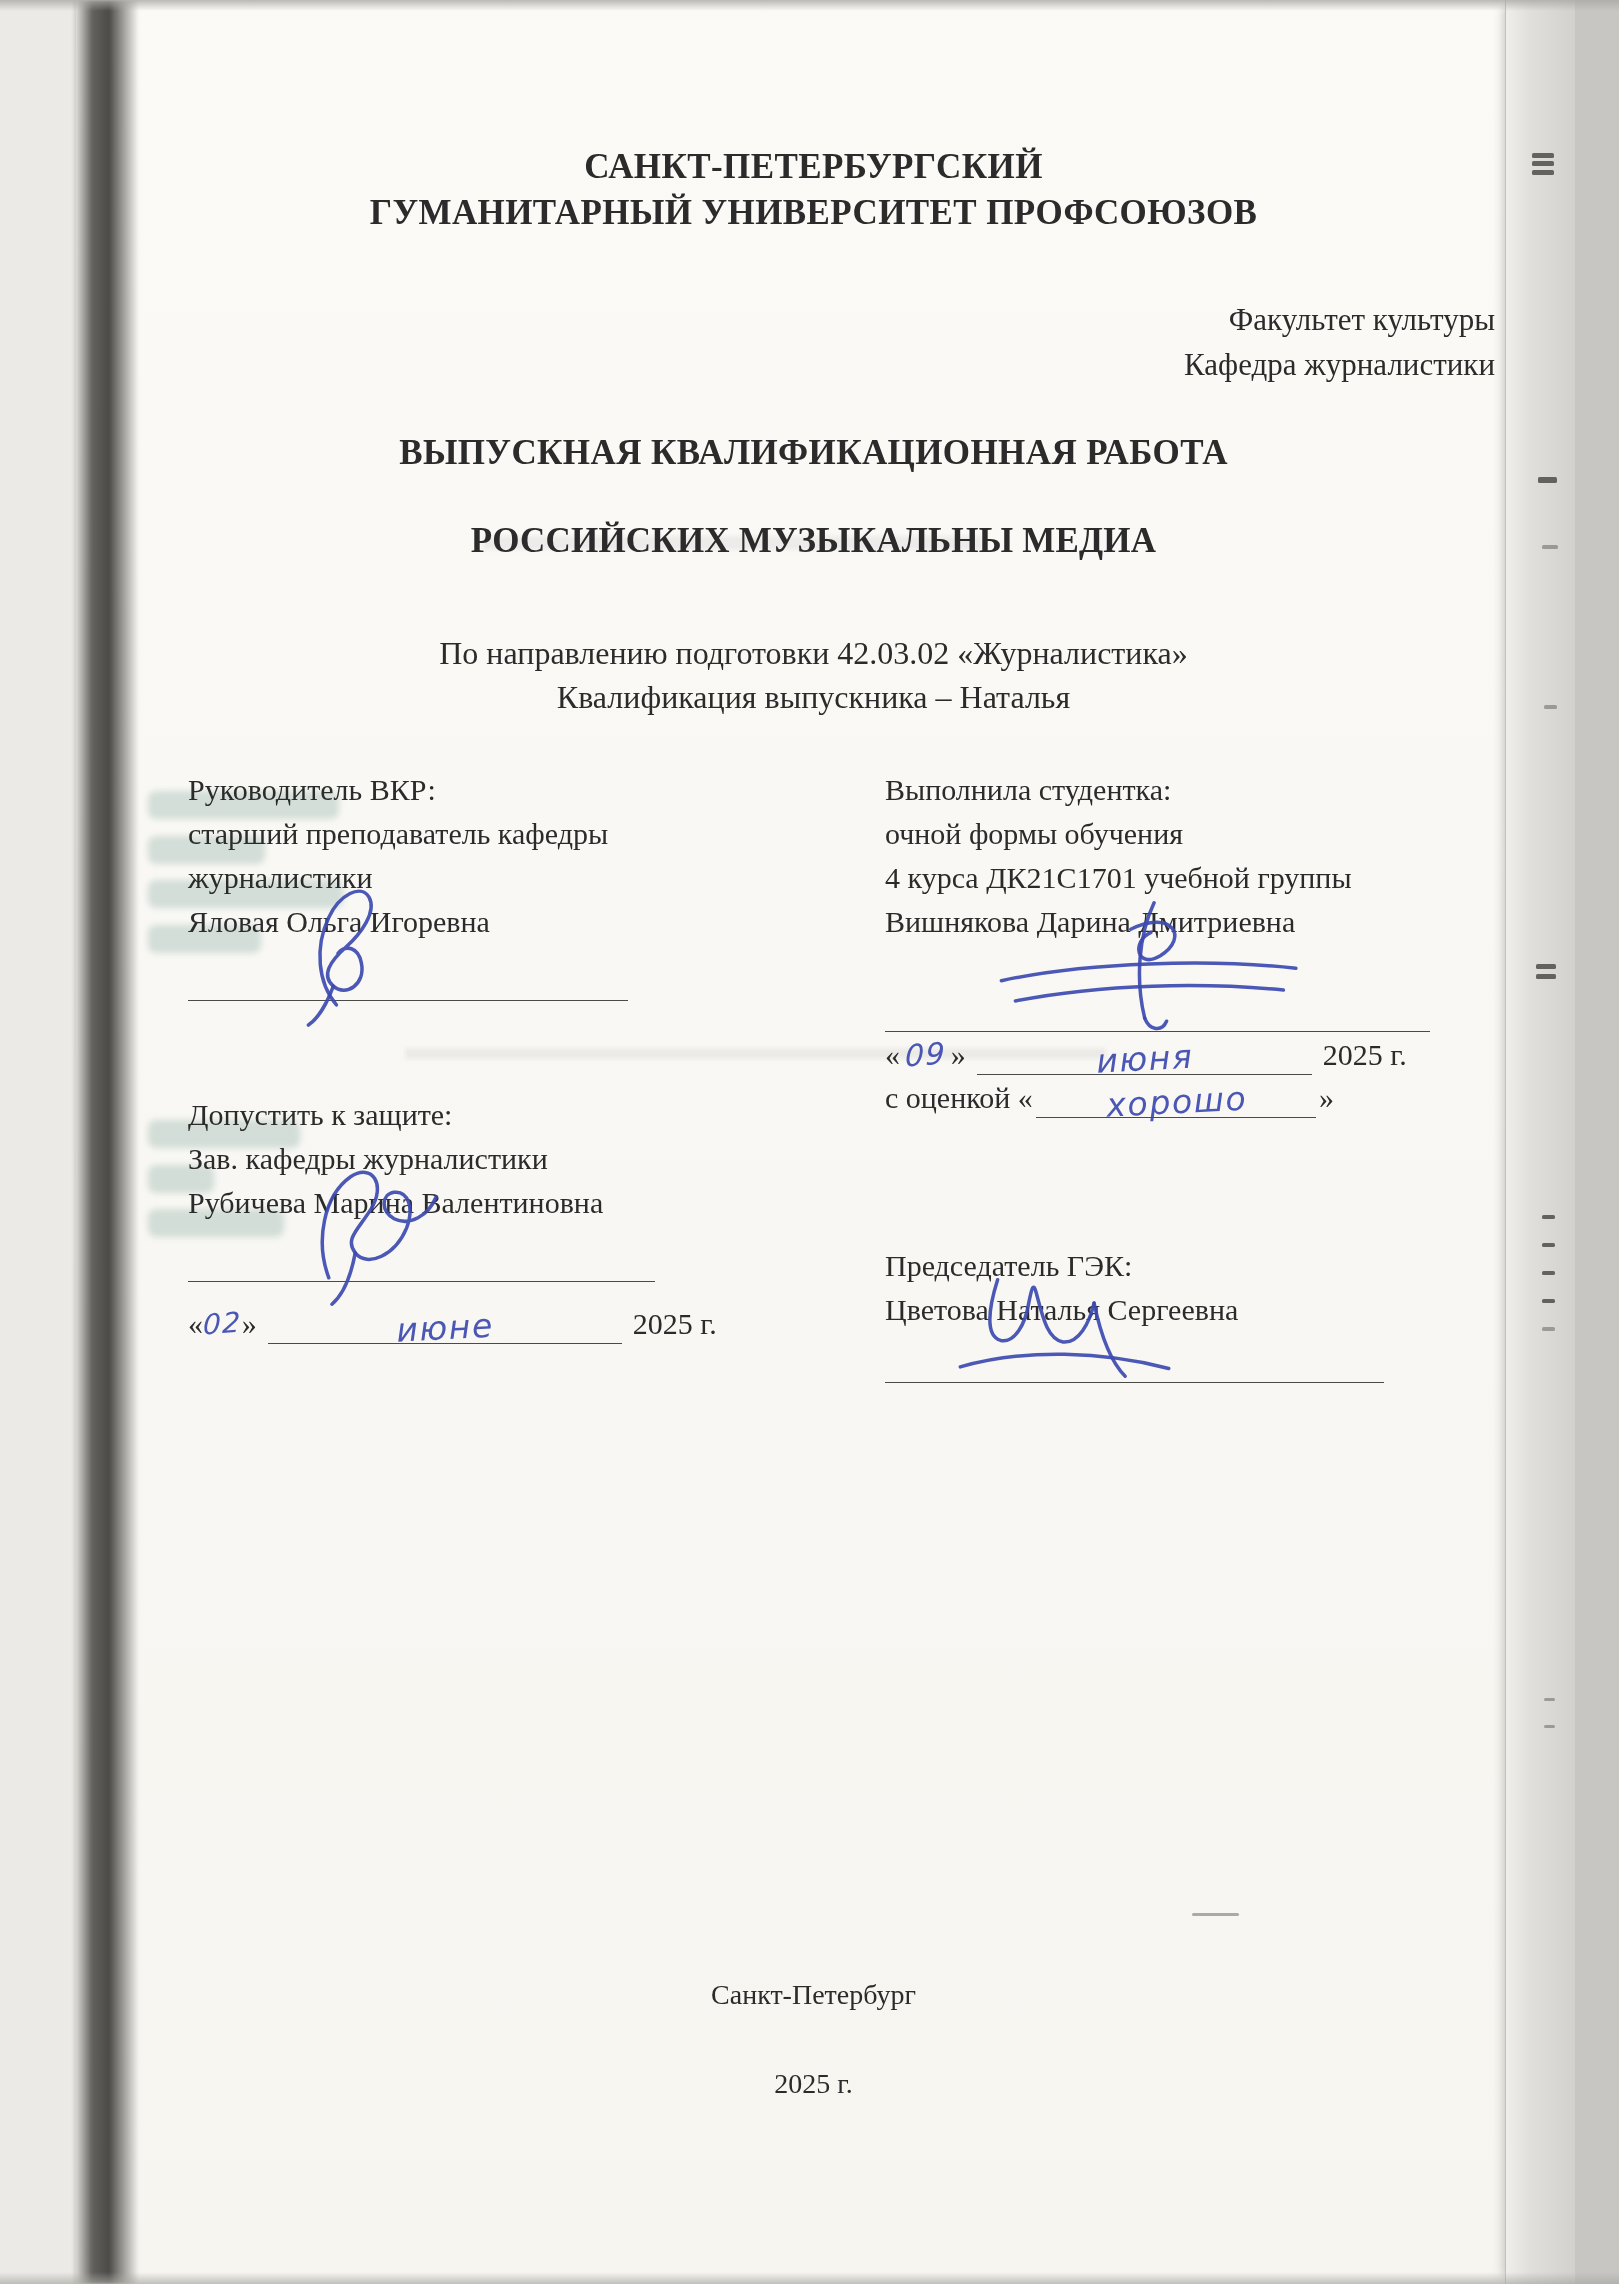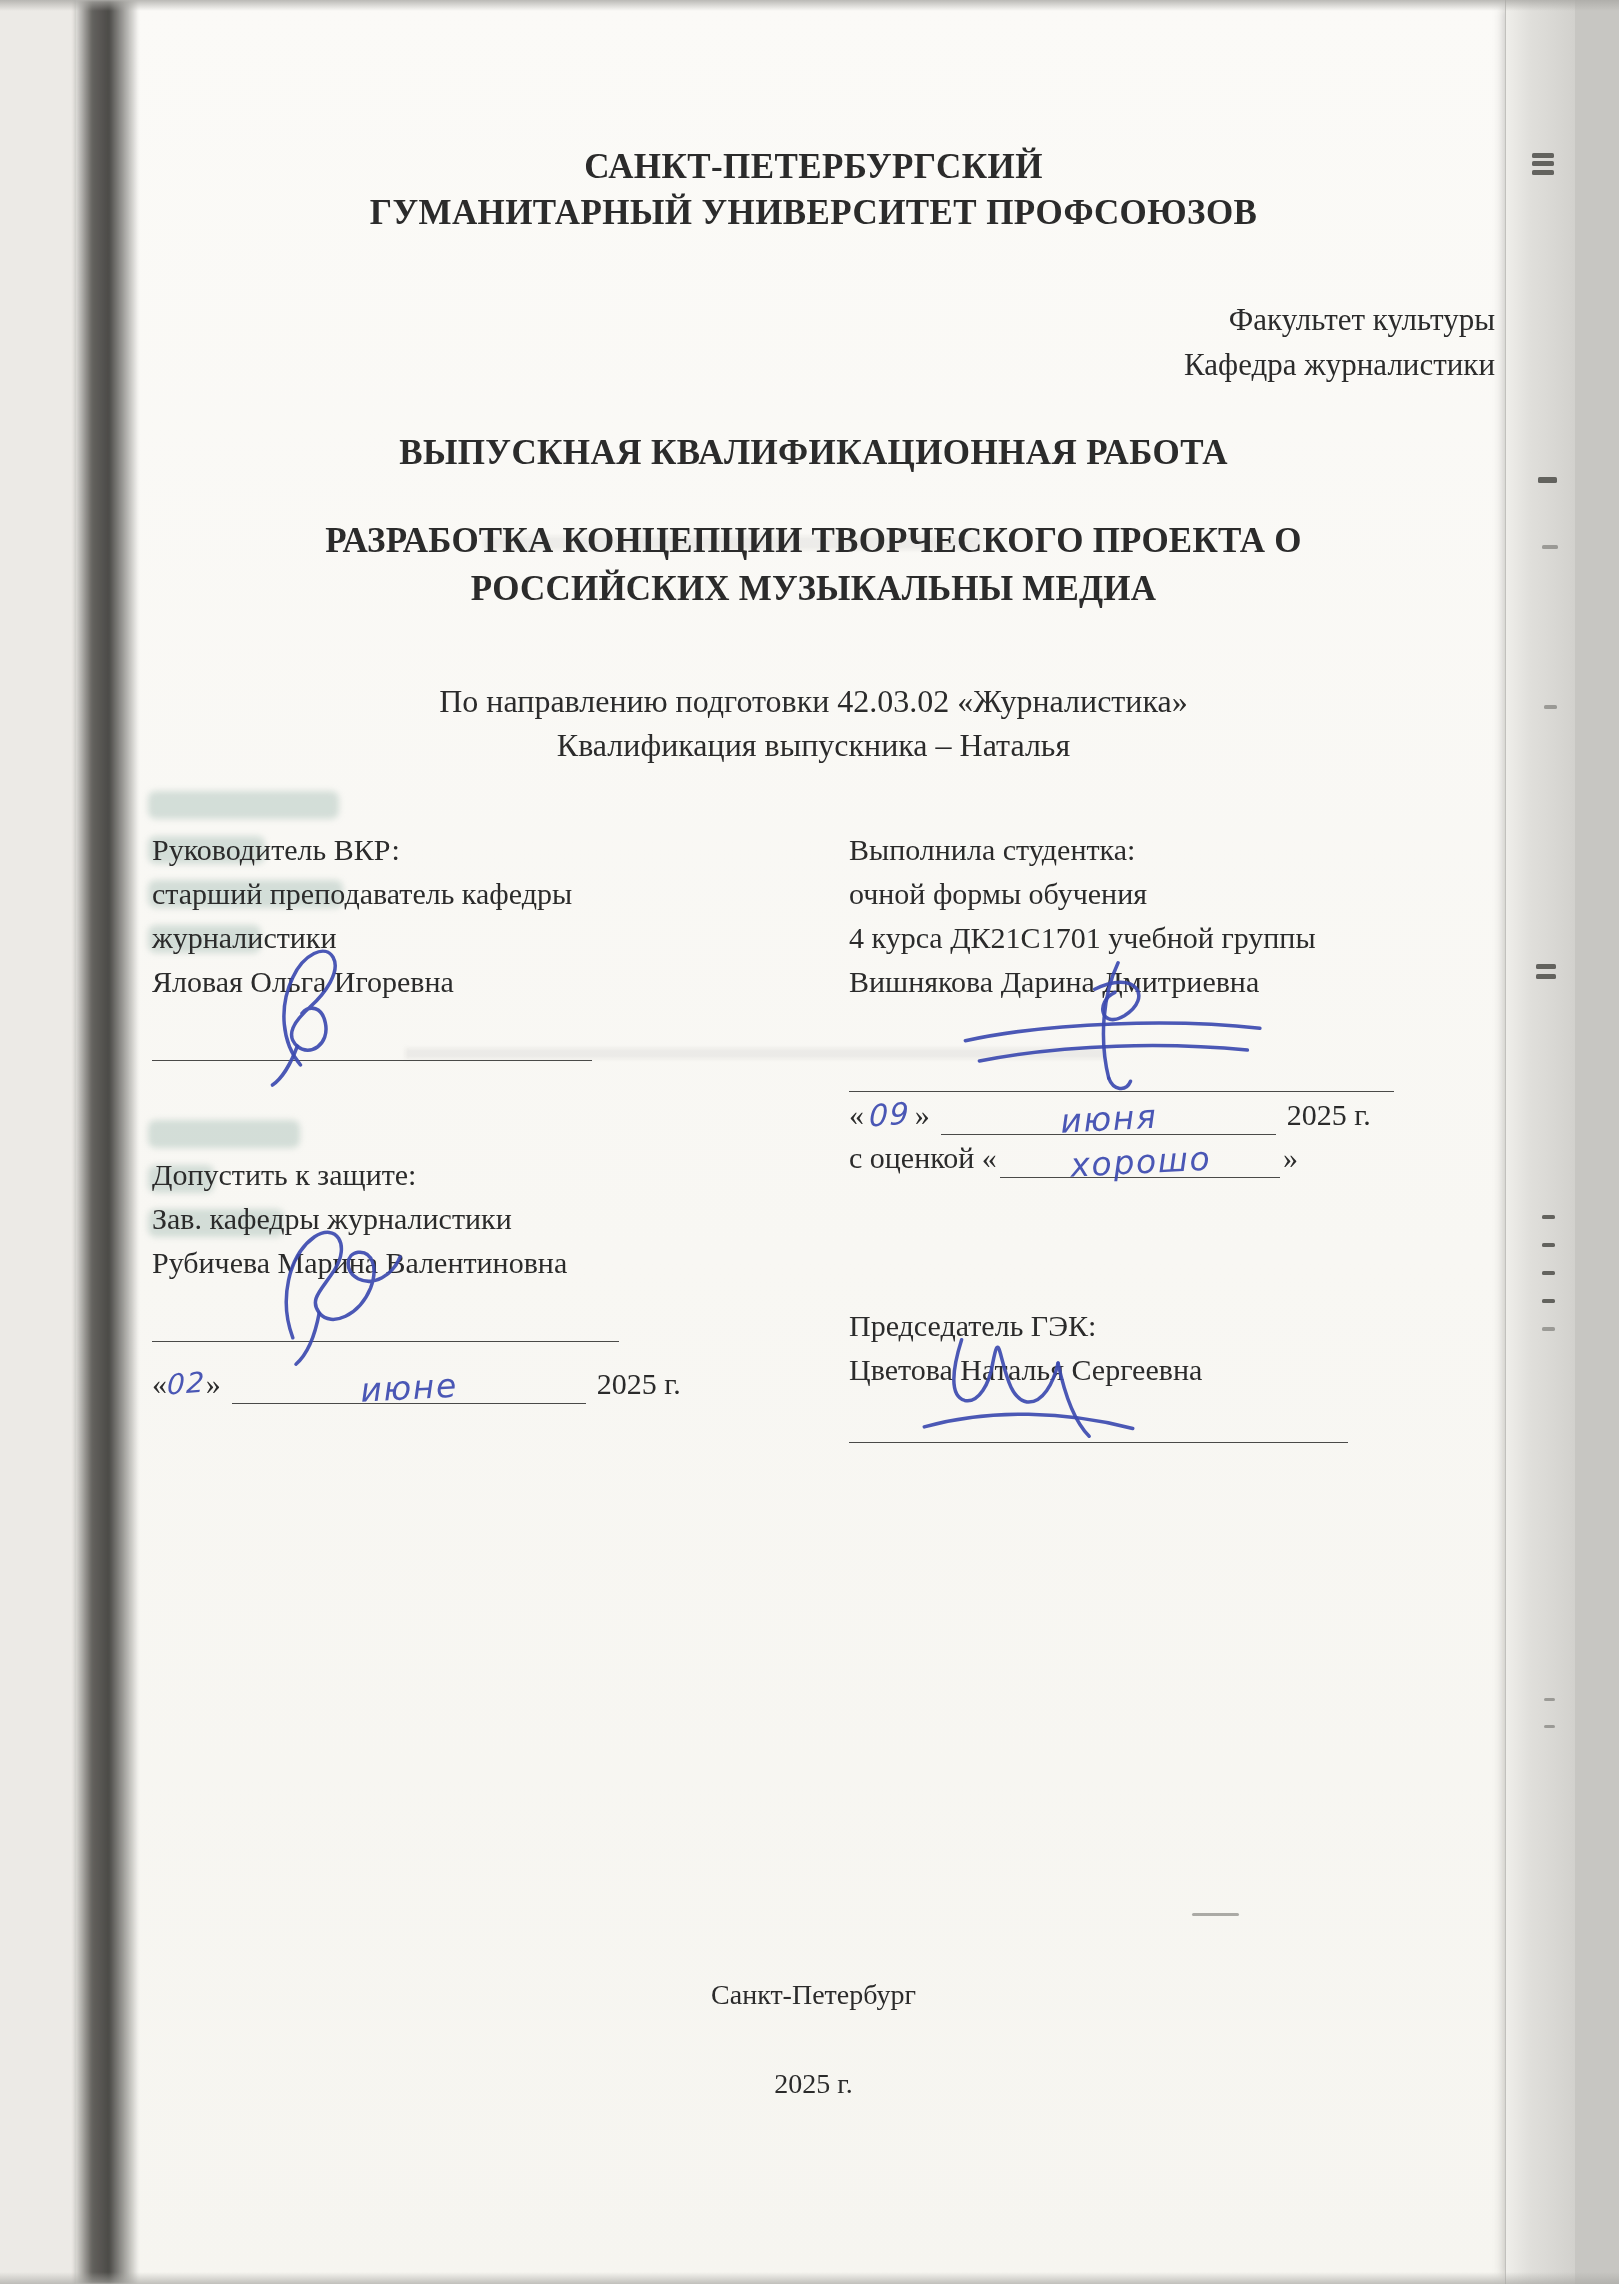--- a/index.html
+++ b/index.html
@@ -32,21 +32,21 @@
   .smudge { position:absolute; background:rgba(104,146,136,0.26); filter:blur(3.1px); border-radius:7.8px; }
   .streak { position:absolute; background:rgba(130,130,126,0.10); filter:blur(2.3px); }
   
   .doc-header { position:absolute; left:132px; right:125px; top:144px; text-align:center; }
   .h-univ { font-size:35px; font-weight:bold; line-height:46px; letter-spacing:0.4px; }
   .h-sub { font-size:31px; line-height:45px;text-align:right; }
   .h-worktype { font-size:35px; font-weight:bold; line-height:46px; letter-spacing:0.4px; }
   .h-title { font-size:35px; font-weight:bold; line-height:48px; letter-spacing:0.2px; }
   .h-program { font-size:32px; line-height:44px; }
   .gap-a { height:61px; } .gap-b { height:43px; } .gap-c { height:41px; } .gap-d { height:66px; }
-  .col { position:absolute; top:828px; }
+  .col { position:absolute; top:768px;margin-left:36px; }
   .col-left { left:152px; width:623px; }
   .col-right { left:849px; width:670px; }
   .line { font-size:30px; line-height:44px; }
   .bold { font-weight:bold; }
   .sig-line { position:relative; border-bottom:1.6px solid #4a4a48; }
   .sig-svg { position:absolute; pointer-events:none; }
   .hand {
     font-family:"DejaVu Sans", sans-serif; font-style:italic; color:#3c4ab0;
     display:inline-block; transform:rotate(-4deg) skewX(-6deg); opacity:0.92; letter-spacing:1.6px;
   }
@@ -99,21 +99,20 @@
 
   <div class="doc-header">
     <div class="h-univ">САНКТ-ПЕТЕРБУРГСКИЙ</div>
     <div class="h-univ">ГУМАНИТАРНЫЙ УНИВЕРСИТЕТ ПРОФСОЮЗОВ</div>
     <div class="gap-a"></div>
     <div class="h-sub">Факультет культуры</div>
     <div class="h-sub">Кафедра журналистики</div>
     <div class="gap-b"></div>
     <div class="h-worktype">ВЫПУСКНАЯ КВАЛИФИКАЦИОННАЯ РАБОТА</div>
     <div class="gap-c"></div>
-    <div class="h-title">РАЗРАБОТКА КОНЦЕПЦИИ ТВОРЧЕСКОГО ПРОЕКТА О</div>
     <div class="h-title">РОССИЙСКИХ МУЗЫКАЛЬНЫ МЕДИА</div>
     <div class="gap-d"></div>
     <div class="h-program">По направлению подготовки 42.03.02 «Журналистика»</div>
     <div class="h-program">Квалификация выпускника – Наталья</div>
   </div>
 
   <div class="col col-left">
     <div class="line">Руководитель ВКР:</div>
     <div class="line">старший преподаватель кафедры</div>
     <div class="line">журналистики</div>

